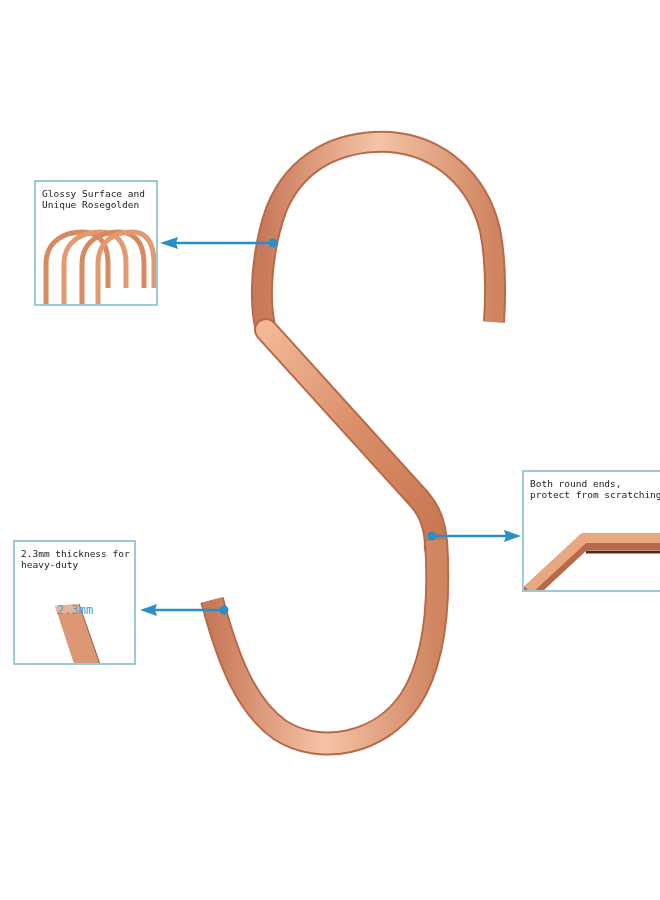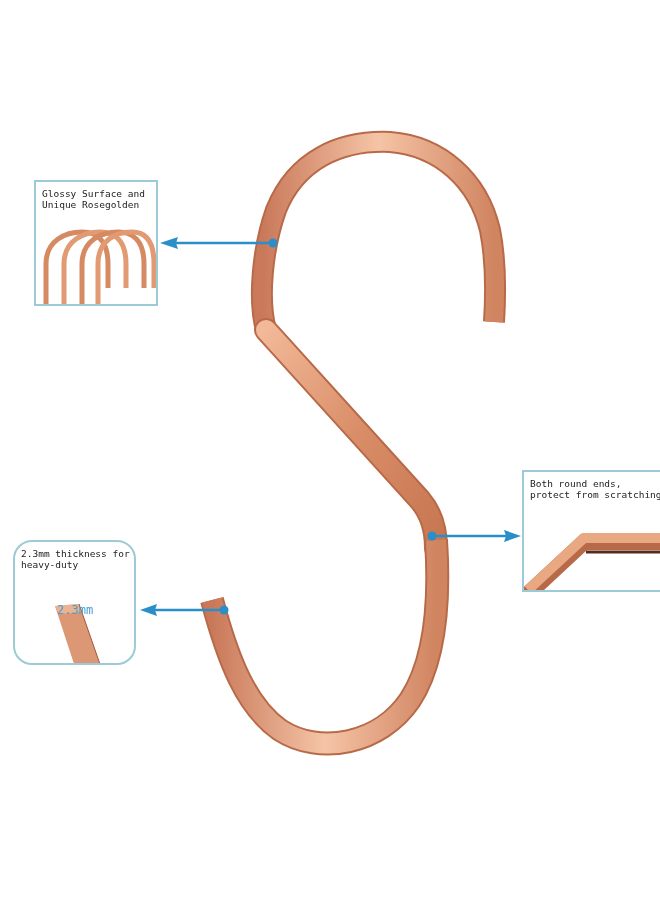--- a/index.html
+++ b/index.html
@@ -70,21 +70,21 @@
   <div class="callout" style="left:522px;top:470px;width:140px;height:122px;">
     <div class="callout-text"><span>Both round ends,</span>
 <span>protect from scratching</span></div>
     <svg width="140" height="122">
       <path d="M4,122 L60,70 L140,70" fill="none" stroke="#b86a48" stroke-width="16"></path>
       <path d="M4,118 L60,66 L140,66" fill="none" stroke="#e8a882" stroke-width="10"></path>
       <line x1="62" y1="80" x2="140" y2="80" stroke="#5a2a18" stroke-width="3"></line>
     </svg>
   </div>
 
-  <div class="callout" style="left:13px;top:540px;width:123px;height:125px;border-radius:19px;">
+  <div class="callout" style="left:13px;top:540px;width:123px;height:125px;">
     <div class="callout-text"><span>2.3mm thickness for</span>
 <span>heavy-duty</span></div>
     <svg width="123" height="125">
       <path d="M40,64 L64,62 L86,125 L60,125 Z" fill="#dc9874"></path>
       <path d="M40,64 L64,62 L66,70 L44,72 Z" fill="#eab494"></path>
       <line x1="64" y1="62" x2="86" y2="125" stroke="#9c5a3a" stroke-width="1"></line>
     </svg>
     <div style="position:absolute;left:42px;top:61px;font-size:12px;color:#4a9fd0;">2.3mm</div>
   </div>
 

